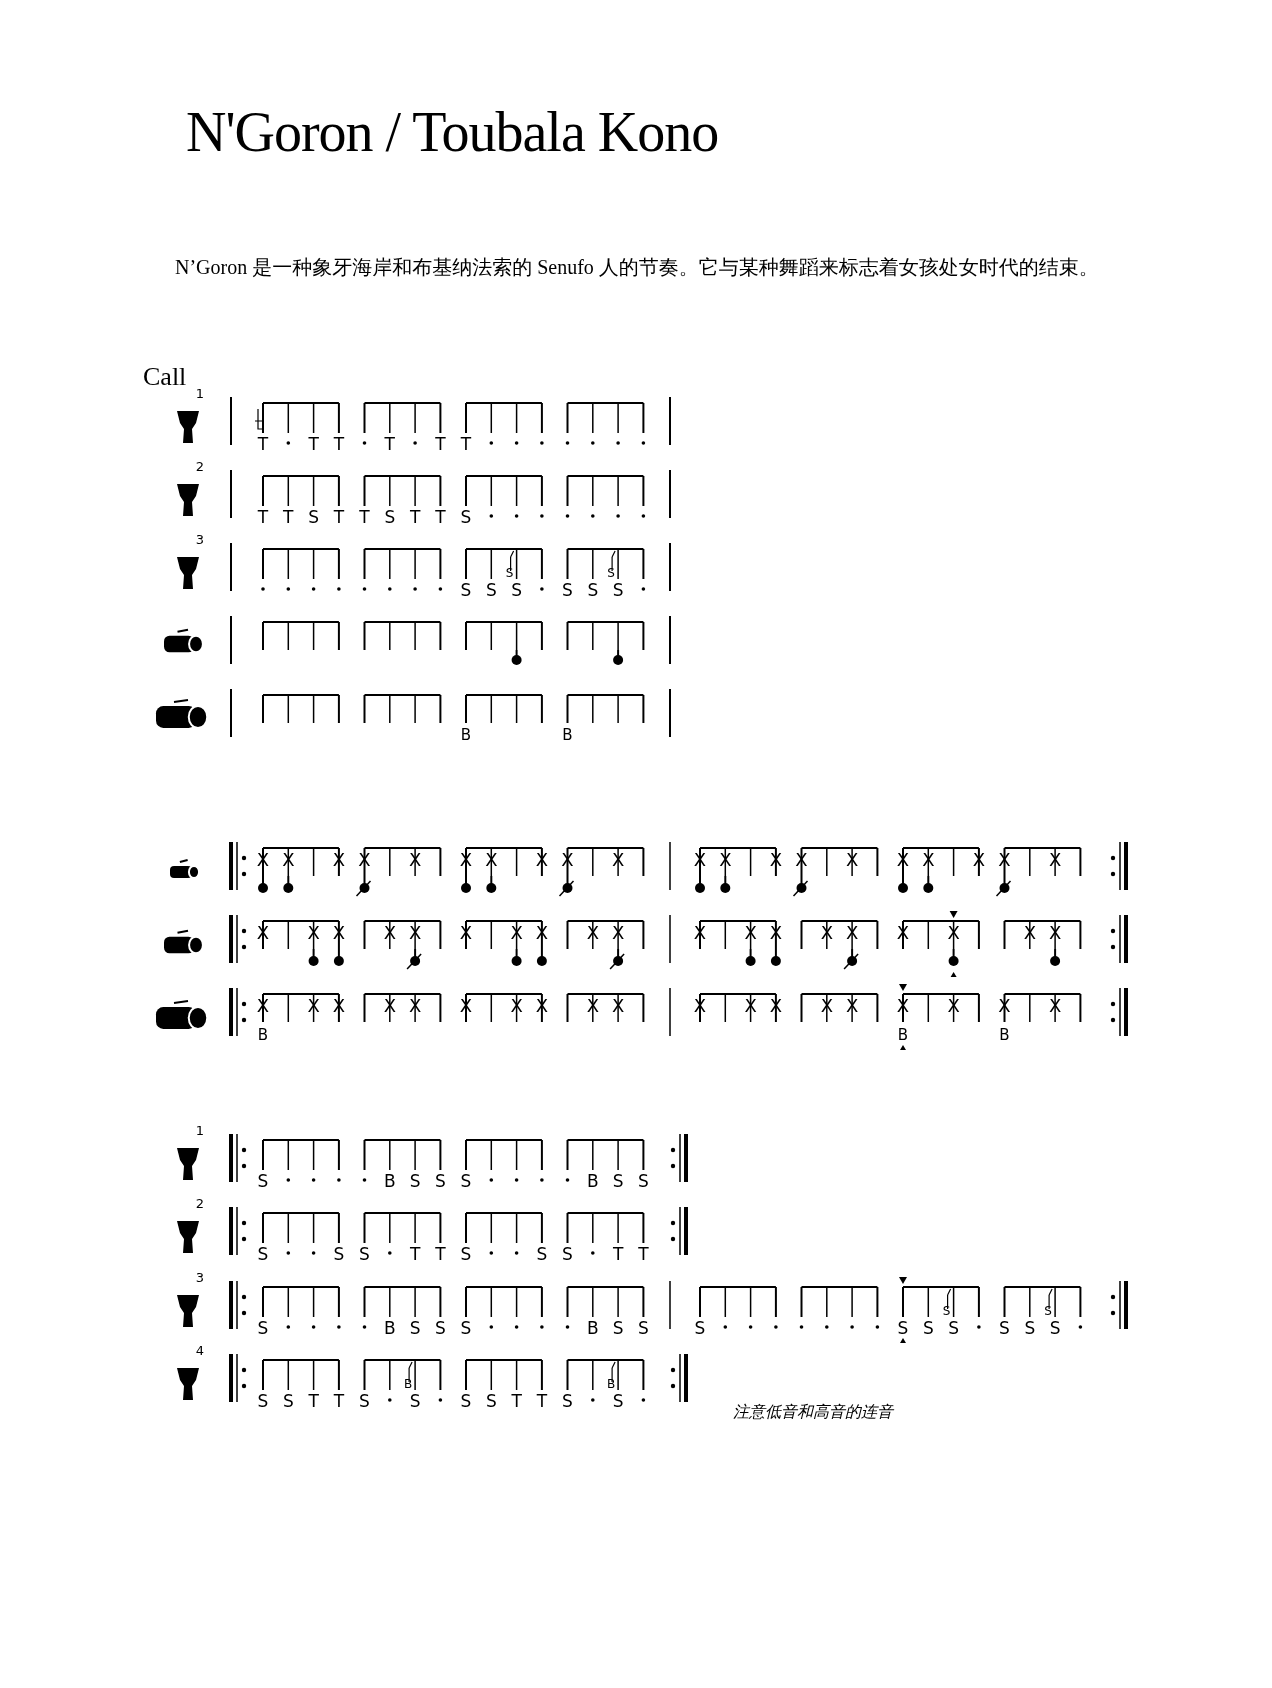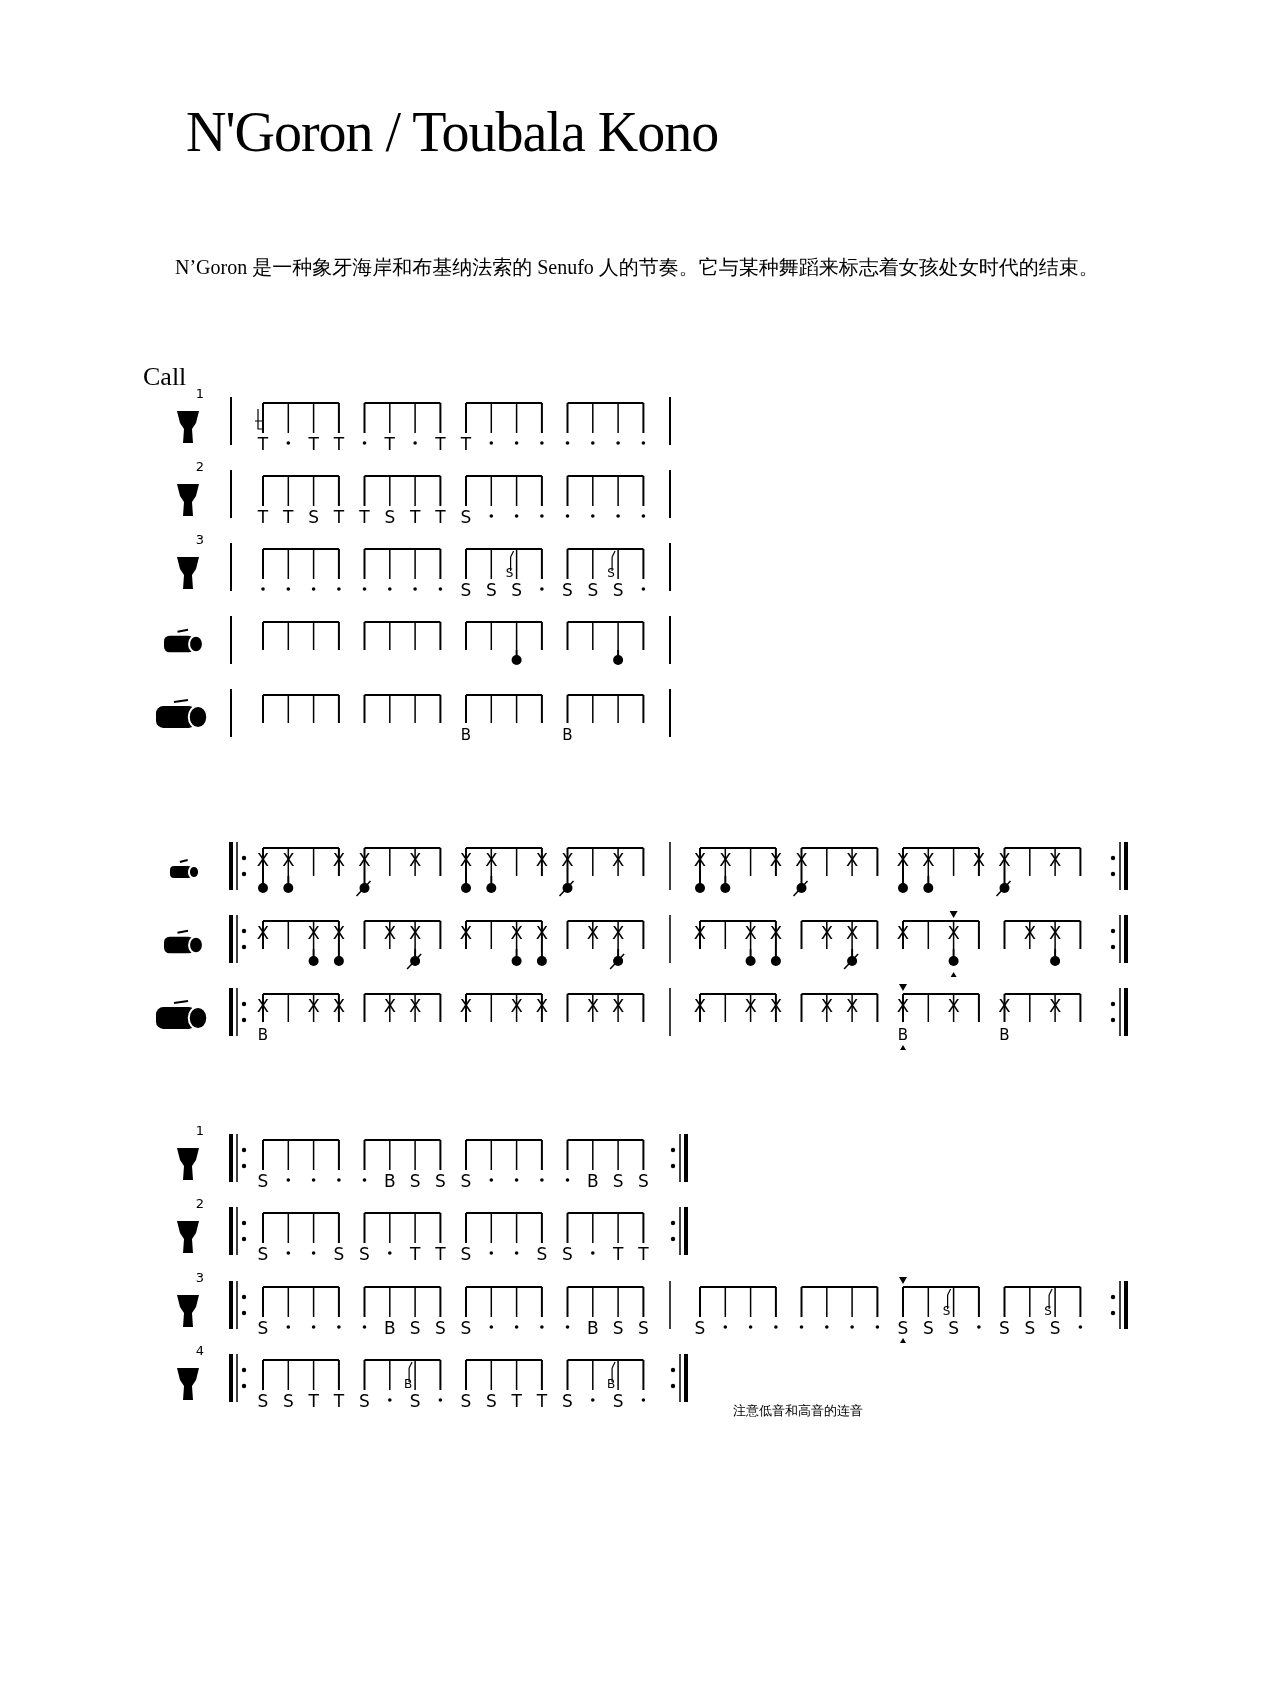--- a/index.html
+++ b/index.html
@@ -1,20 +1,20 @@
 <!DOCTYPE html>
 <html><head>
 <meta charset="utf-8">
 <style>
   html,body{margin:0;padding:0;background:#fff;}
   body{width:1272px;height:1688px;position:relative;overflow:hidden;font-family:"Liberation Serif",serif;color:#000;}
   .title{position:absolute;left:143px;top:100px;font-size:56px;letter-spacing:-1px;font-family:"Liberation Serif",serif;margin-left:43px;}
   .desc{position:absolute;left:143px;top:250px;width:1020px;font-size:20px;line-height:34px;font-family:"Liberation Serif",serif;margin-left:32px;}
   .call{position:absolute;left:143px;top:362px;font-size:26px;font-family:"Liberation Serif",serif;}
-  .note{position:absolute;font-size:13px;font-family:"DejaVu Sans",sans-serif;}
+  .note{position:absolute;font-size:16px;font-family:"DejaVu Sans",sans-serif;font-style:italic;}
   svg.score{position:absolute;left:0;top:0;}
 </style>
 </head>
 <body>
 
 <div class="title">N'Goron / Toubala Kono</div>
 <div class="desc">N’Goron 是一种象牙海岸和布基纳法索的 Senufo 人的节奏。它与某种舞蹈来标志着女孩处女时代的结束。</div>
 <div class="call">Call</div>
 <div class="note" style="left:733px;top:1402px;">注意低音和高音的连音</div>
 

